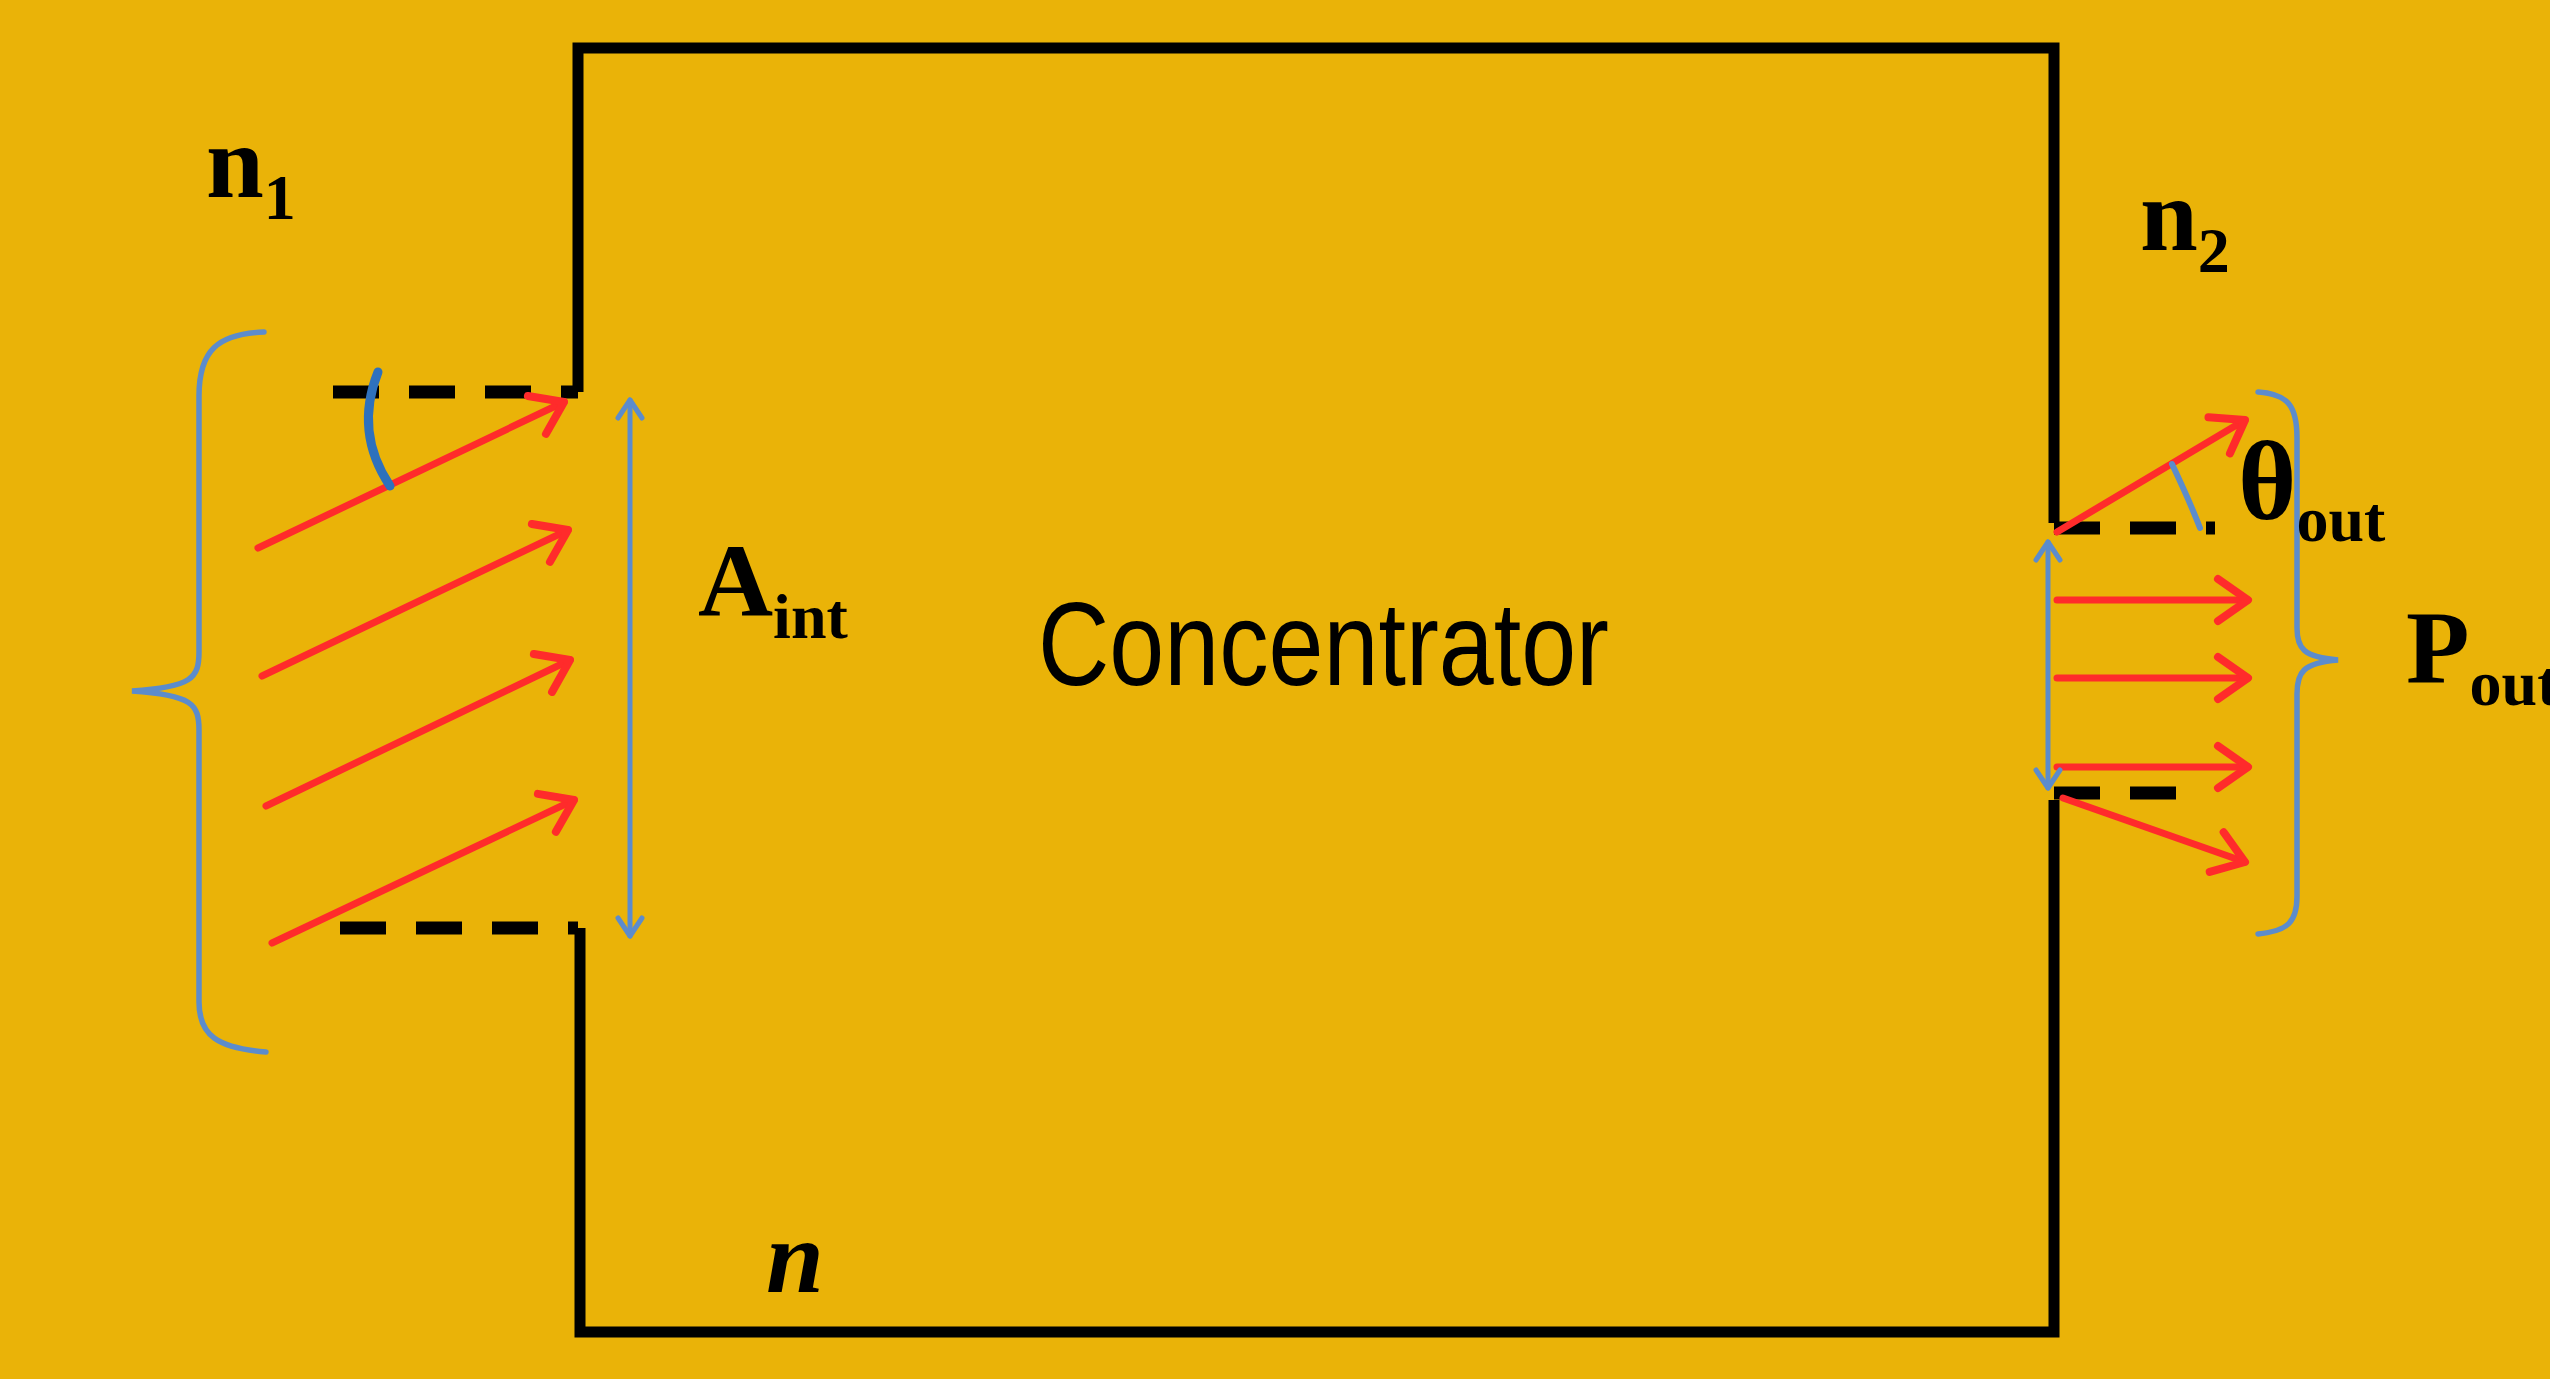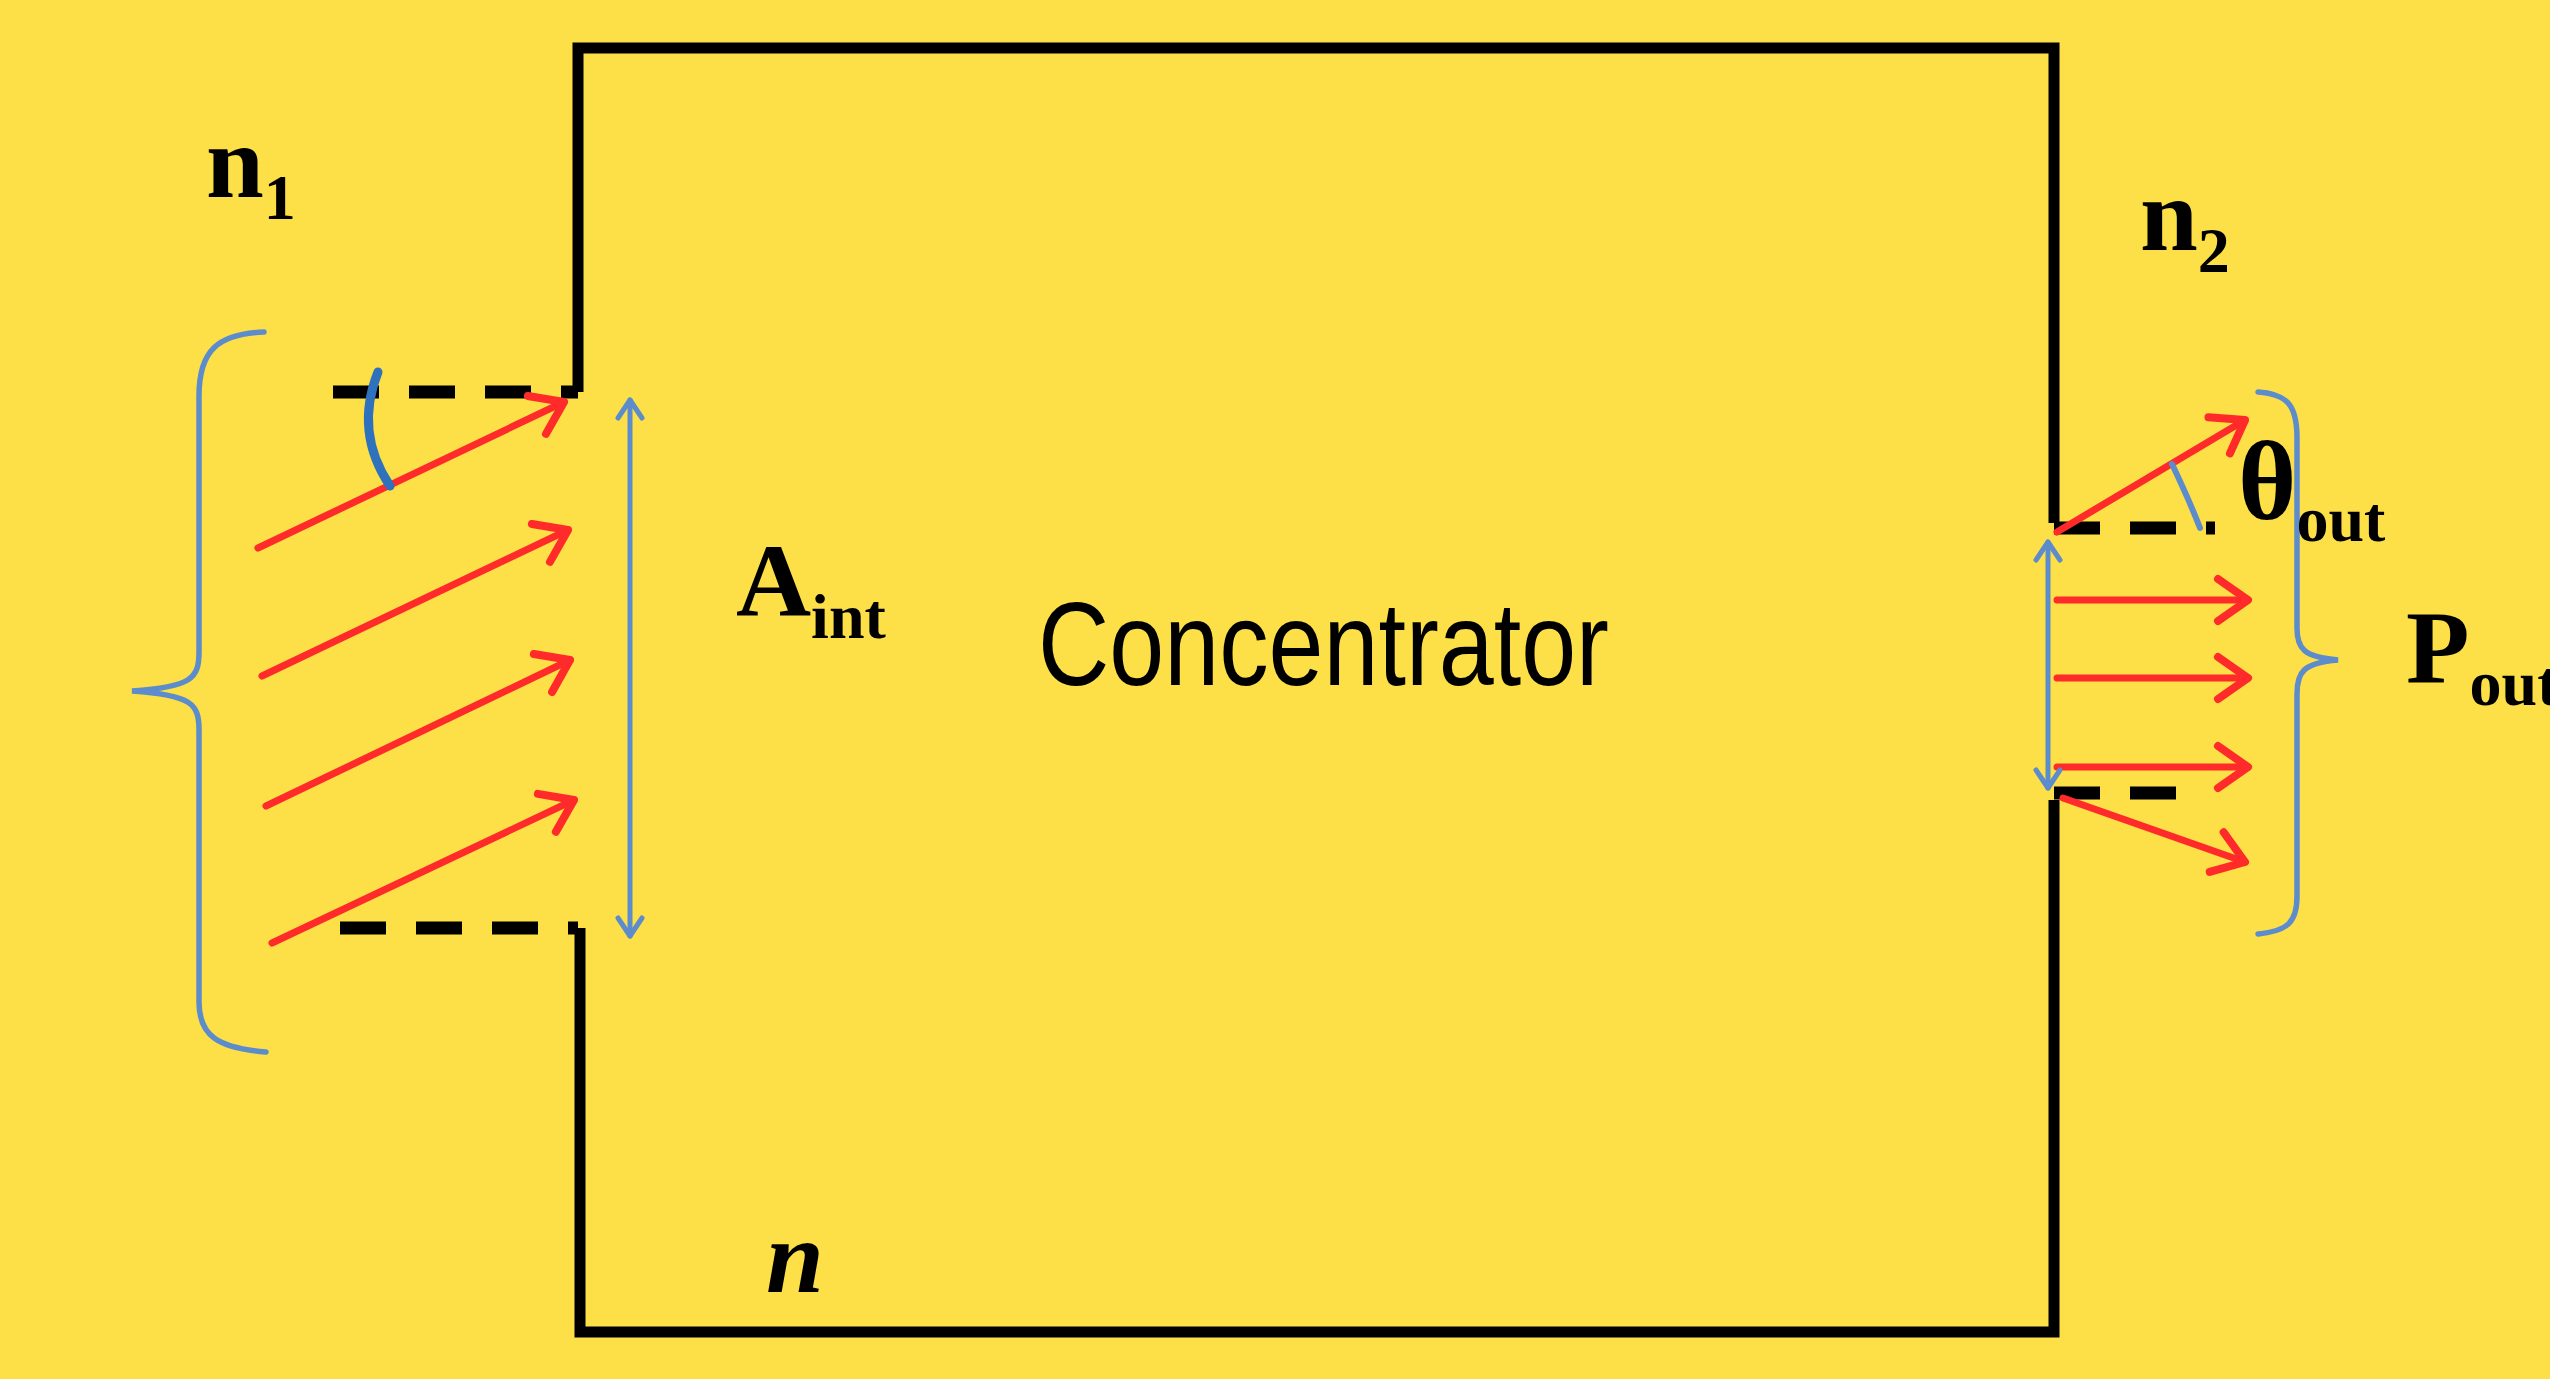--- a/index.html
+++ b/index.html
@@ -5,21 +5,21 @@
   :root{
     --ray:#FF2B2B;
     --annotation:#5C8CCC;
     --angle-arc:#2E71BD;
     --outline:#000000;
   }
   html,body{margin:0;padding:0;background:#ffffff;}
   .stage{
     position:relative;
     width:2550px;height:1379px;
-    background:#fde047;
+    background:#eab308;
     overflow:hidden;
     font-family:"Liberation Serif", serif;
   }
   svg.art{position:absolute;left:0;top:0;width:2550px;height:1379px;display:block;}
 
   .box   {stroke:var(--outline);stroke-width:11;fill:none;stroke-linejoin:miter;}
   .dash  {stroke:var(--outline);stroke-width:13;fill:none;stroke-dasharray:46 30;stroke-linecap:butt;}
   .ray   {stroke:var(--ray);stroke-width:7;fill:none;stroke-linecap:round;}
   .ann   {stroke:var(--annotation);stroke-width:5;fill:none;stroke-linecap:round;}
   .brace {stroke:var(--annotation);stroke-width:5.5;fill:none;stroke-linecap:round;}
@@ -115,20 +115,20 @@
 
   <div class="lbl" style="left:2238px;top:425px">
     <span class="b2">θ</span><span class="s">out</span>
   </div>
 
 
   <div class="lbl" style="left:2406px;top:596px">
     <span class="b">P</span><span class="s">out</span>
   </div>
 
-  <div class="lbl" style="left:736px;top:529px">
+  <div class="lbl" style="left:698px;top:529px">
     <span class="b">A</span><span class="s">int</span>
   </div>
 
 
   <div class="box-title" style="left:1038px;top:584px">Concentrator</div>
 
 </div>
 
 </body></html>

